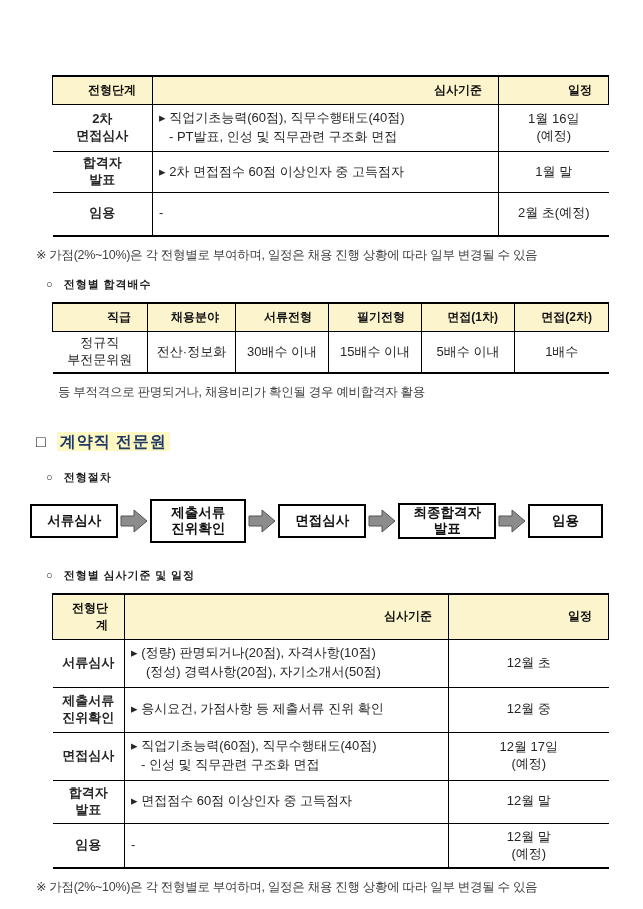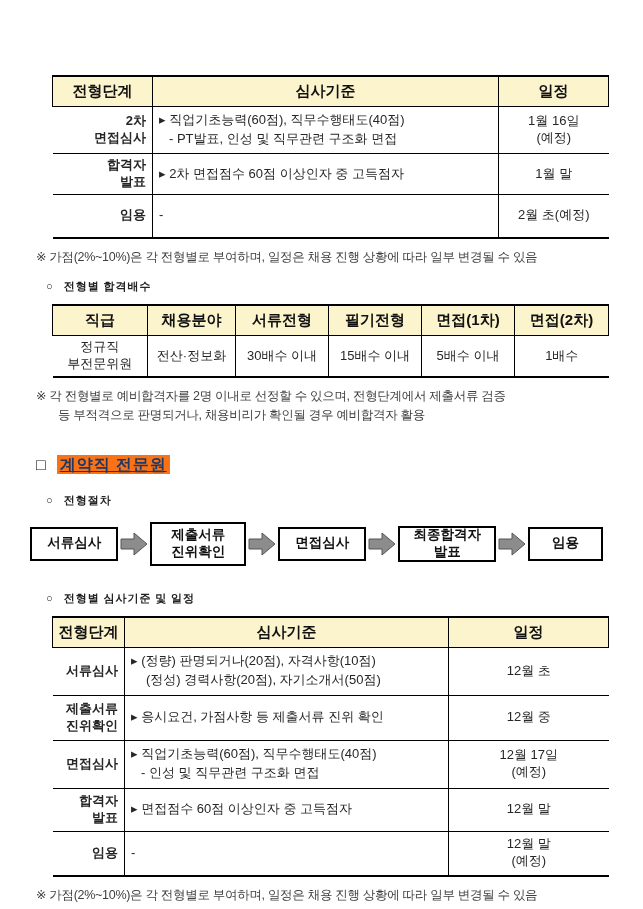--- a/index.html
+++ b/index.html
@@ -13,32 +13,32 @@
   
   table.ktable{
     border-collapse:collapse;table-layout:fixed;
     width:556px;margin-left:52px;
     font-size:13px;color:#262626;
   }
   table.ktable th{
     background:#FBF4CC;
     border:1px solid #000;
     border-top:2px solid #000;
-    font-weight:bold;font-size:15px;color:#111;
-    padding:5px 2px;text-align:center;
+    font-weight:bold;font-size:12px;color:#111;
+    padding:5px 16px;text-align:right;
   }
   table.ktable td{
     border:1px solid #000;
     padding:3px 6px;vertical-align:middle;
   }
   table.ktable tbody tr td:first-child{border-left:none;}
   table.ktable tbody tr td:last-child{border-right:none;}
   table.ktable tbody tr:last-child td{border-bottom:2px solid #000;}
   .cell-center{text-align:center;}
-  .stage-cell{text-align:right;font-weight:bold;line-height:1.3;}
+  .stage-cell{text-align:center;font-weight:bold;line-height:1.3;}
   .criteria-cell{text-align:left;}
   .criteria-line{line-height:1.45;}
   .criteria-line.indent{padding-left:10px;}
   .criteria-line.indent2{padding-left:15px;}
   .sched-cell{text-align:center;line-height:1.3;}
 
   
   .note{
     margin:9px 0 0 36px;width:578px;
     font-size:12.5px;line-height:1.5;color:#404040;
@@ -52,21 +52,21 @@
     font-size:11px;font-weight:bold;color:#222;
     margin:14px 0 0 46px;letter-spacing:1px;
   }
   .sec .marker{margin-right:10px;font-weight:normal;}
   .sec-big{
     font-family:"Liberation Serif","DejaVu Serif",serif;
     font-size:16px;font-weight:bold;color:#1F3864;
     margin:30px 0 0 36px;letter-spacing:1px;
   }
   .sec-big .marker{color:#111;margin-right:10px;font-weight:normal;}
-  .sec-big .hl{background:#f97316;padding:1px 3px;text-decoration:underline;}
+  .sec-big .hl{background:#fef9c3;padding:1px 3px;}
 
   
   .flow{
     margin:14px 0 0 30px;width:573px;
     display:flex;align-items:center;justify-content:space-between;
   }
   .flow-box{
     border:2px solid #000;background:#fff;
     display:flex;flex-direction:column;justify-content:center;
     text-align:center;font-weight:bold;font-size:13.5px;color:#111;
@@ -174,21 +174,20 @@
         <td class="cell-center">전산·정보화</td>
         <td class="cell-center">30배수 이내</td>
         <td class="cell-center">15배수 이내</td>
         <td class="cell-center">5배수 이내</td>
         <td class="cell-center">1배수</td>
       </tr>
     </tbody>
   </table>
 
   <div class="note">
-    <span>※ 각 전형별로 예비합격자를 2명 이내로 선정할 수 있으며, 전형단계에서 제출서류 검증</span>
     <span class="cont">등 부적격으로 판명되거나, 채용비리가 확인될 경우 예비합격자 활용</span>
   </div>
 
   <div class="sec-big">
     <span class="marker">□</span><span class="hl">계약직 전문원</span>
   </div>
 
   <div class="sec" style="margin-top:17px;">
     <span class="marker">○</span><span>전형절차</span>
   </div>

